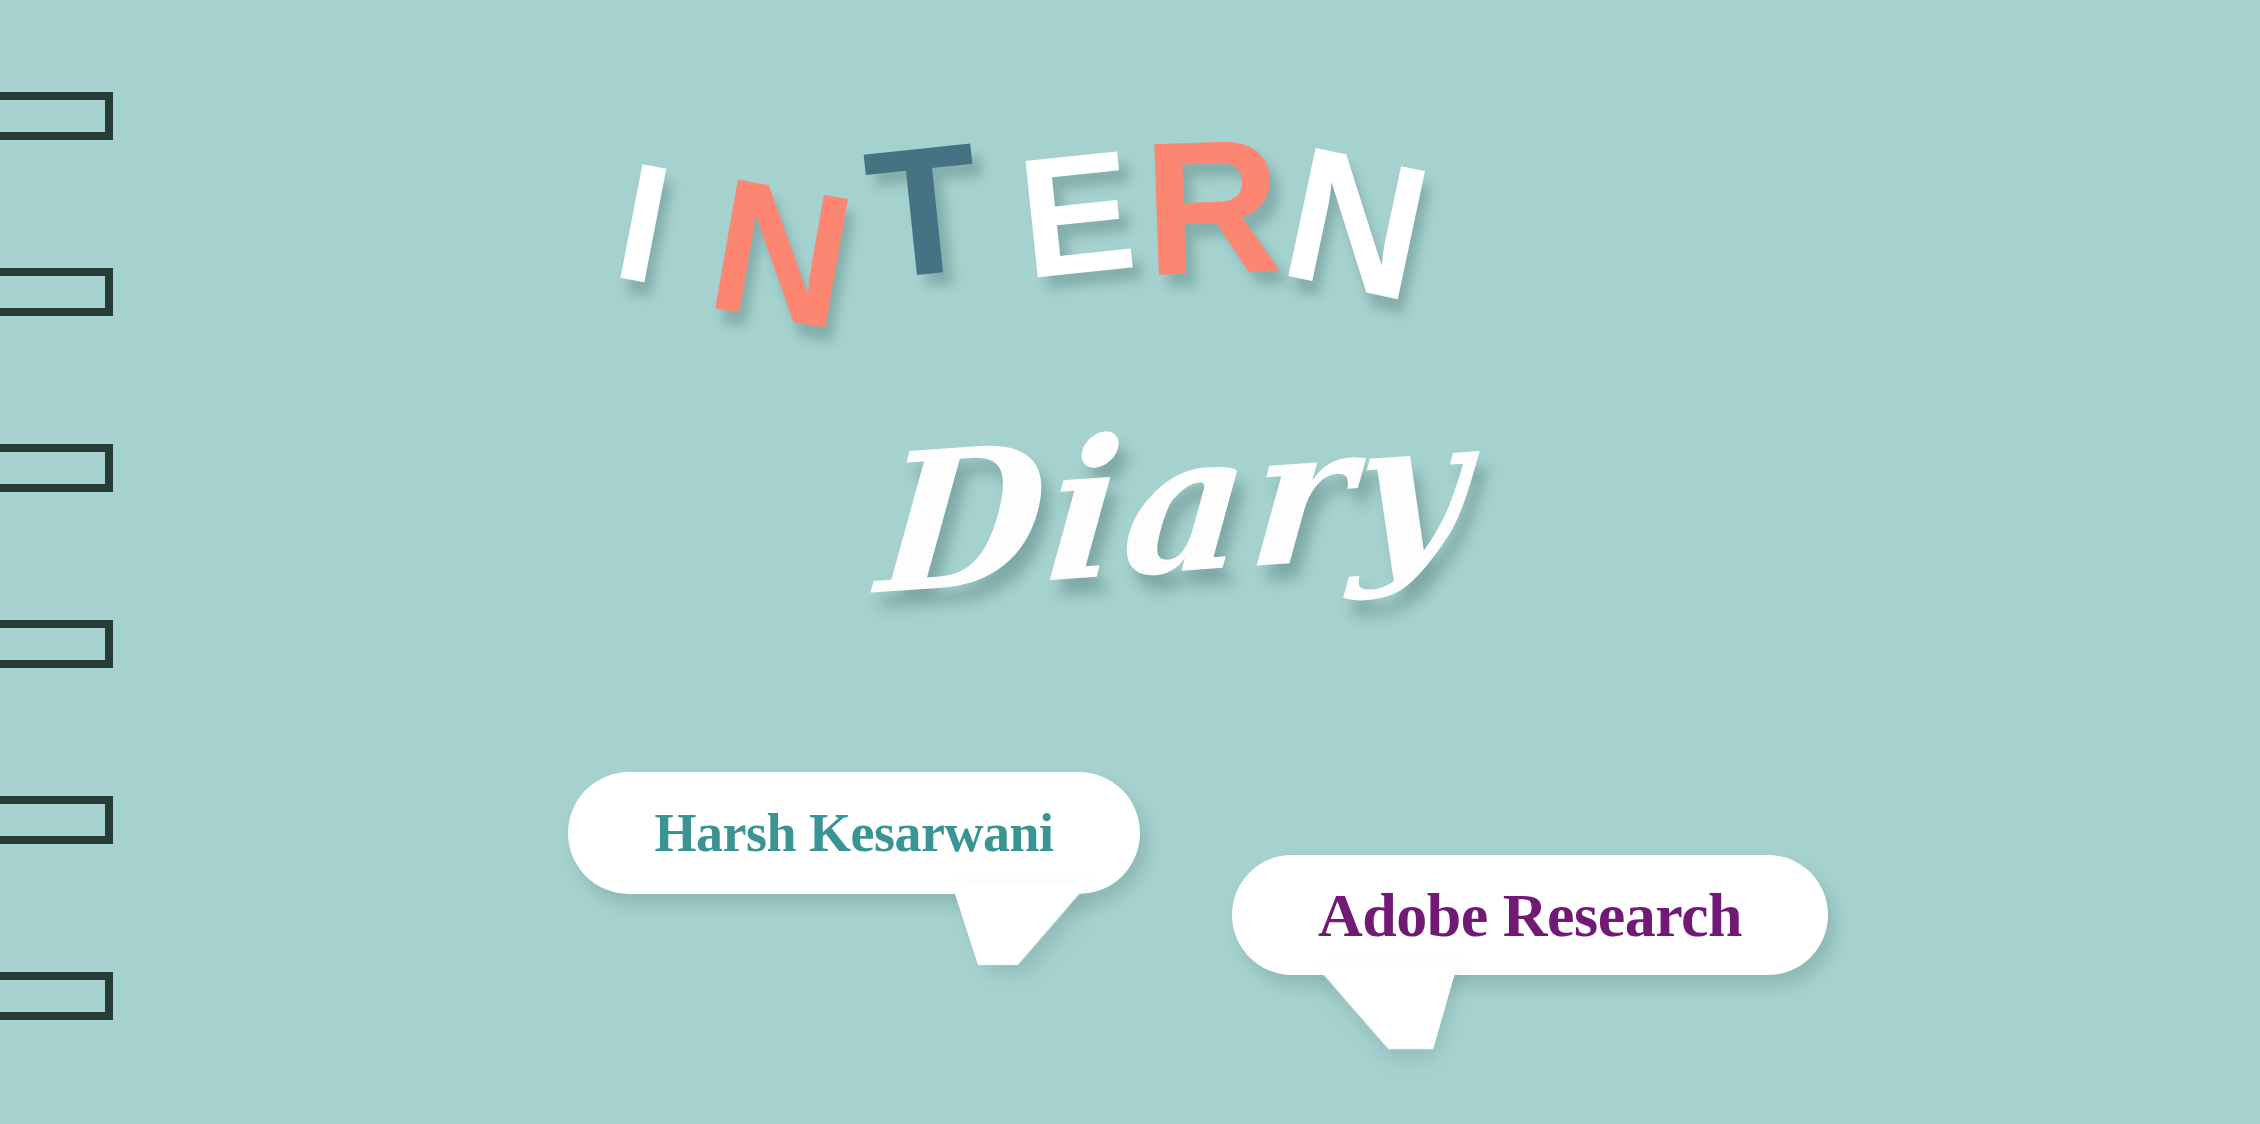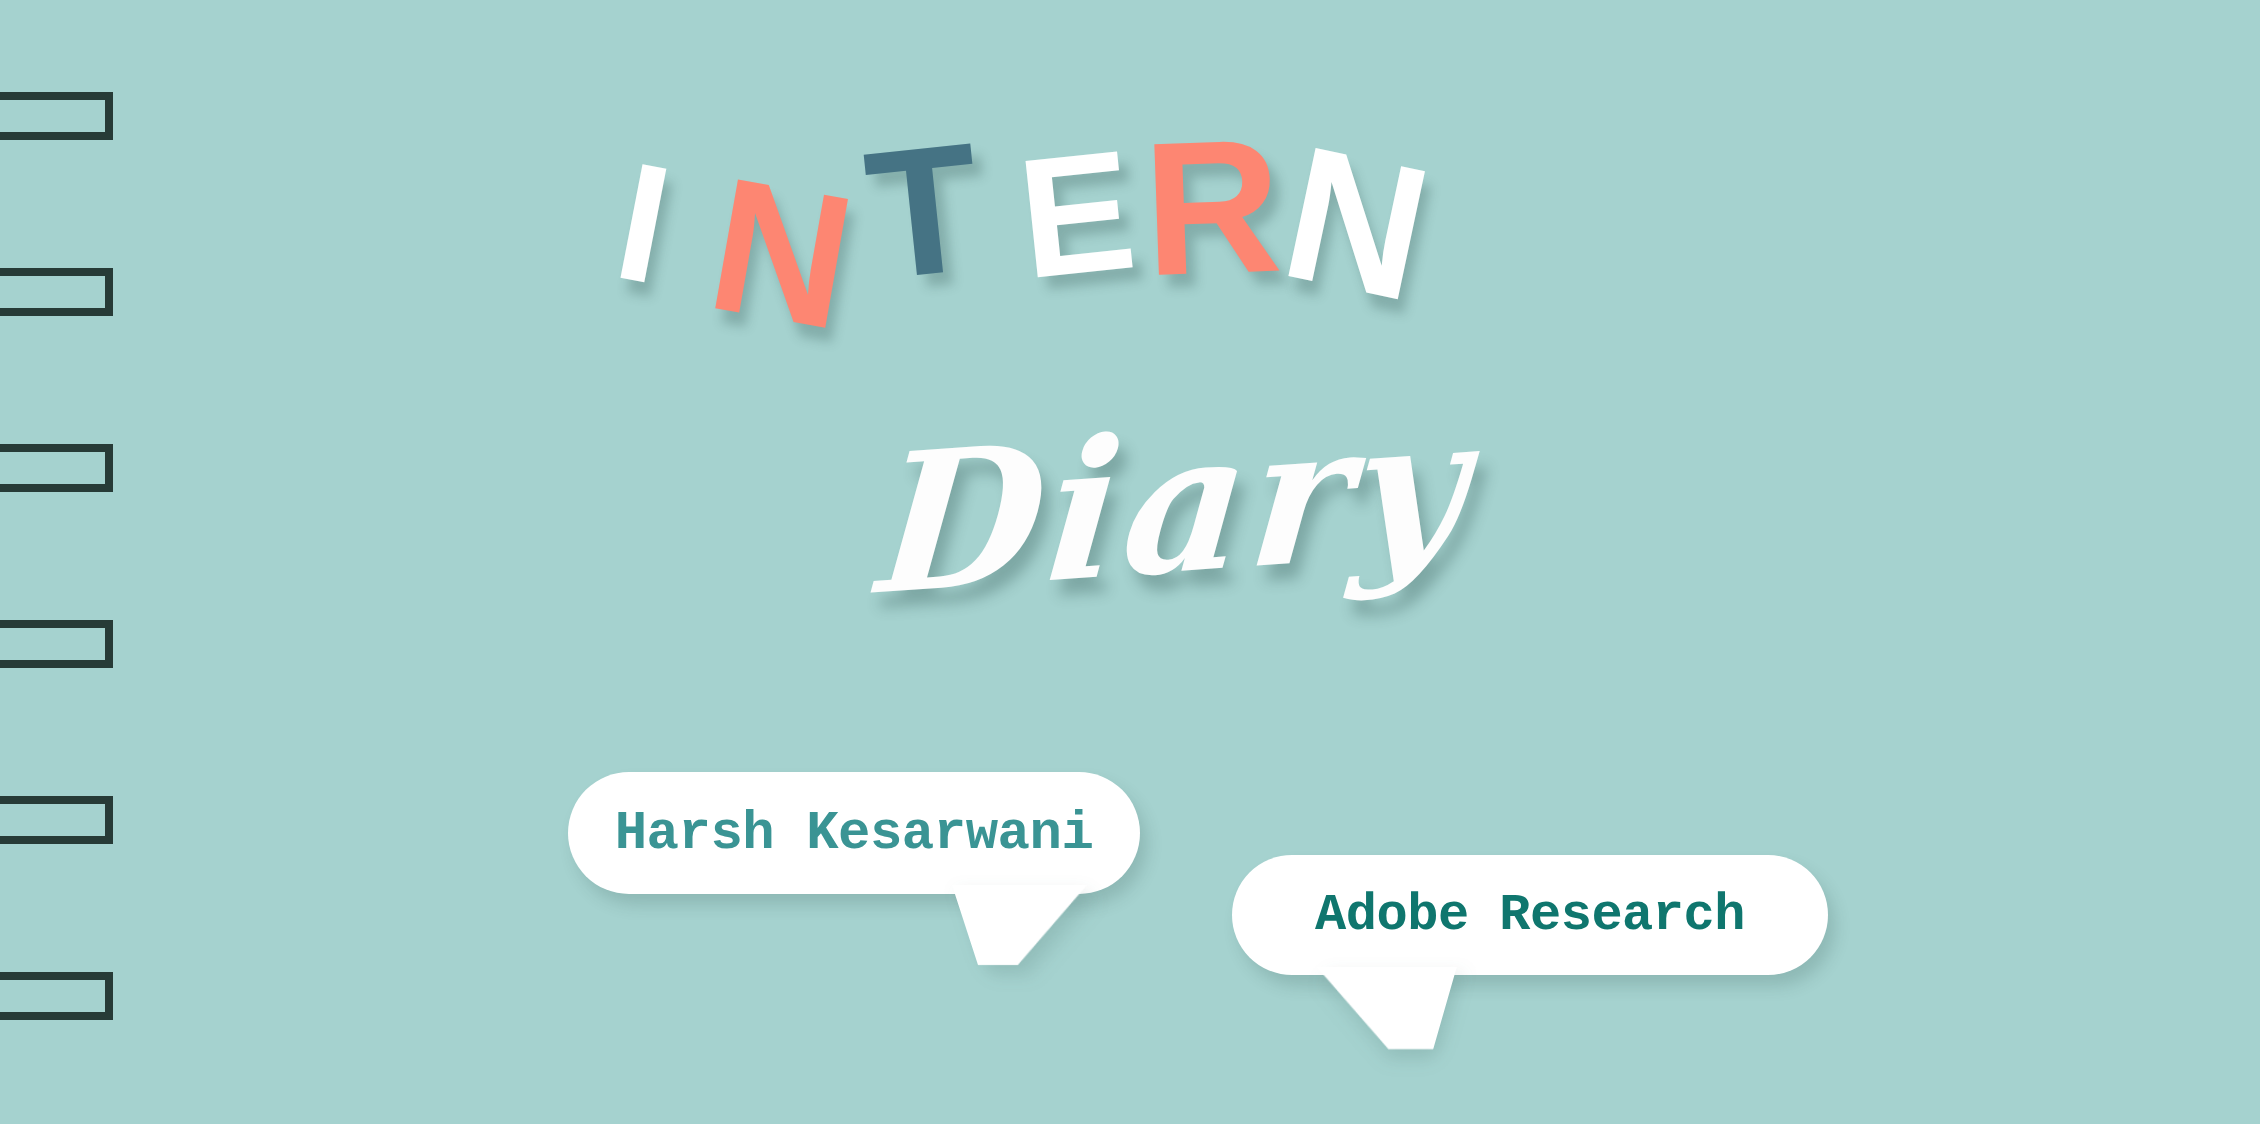--- a/index.html
+++ b/index.html
@@ -83,21 +83,21 @@
     position: absolute;
     background: #ffffff;
     border-radius: 999px;
     box-shadow: 7px 11px 16px rgba(38,72,68,0.18);
     display: flex;
     align-items: center;
     justify-content: center;
     box-sizing: border-box;
   }
   .bubble-label {
-    font-family: Liberation Mono, monospace;
+    font-family: Liberation Serif, serif;
     font-weight: 700;
     white-space: pre;
   }
   .tail {
     position: absolute;
     width: 0; height: 0;
     filter: drop-shadow(6px 9px 9px rgba(38,72,68,0.16));
   }
 
   #bubble-name {
@@ -121,22 +121,22 @@
     transform: skewX(18deg);
   }
 
   #bubble-org {
     left: 1232px;
     top: 855px;
     width: 596px;
     height: 120px;
   }
   #bubble-org .bubble-label {
-    color: #0f766e;
-    font-size: 52px;
+    color: #701a75;
+    font-size: 62px;
     letter-spacing: -0.5px;
   }
   #tail-org {
     left: 1305px;
     top: 967px;
     border-right: 45px solid #ffffff;
     border-left: 95px solid transparent;
     border-top: 82px solid #ffffff;
     border-bottom: 0 solid transparent;
     transform: skewX(-16deg);

